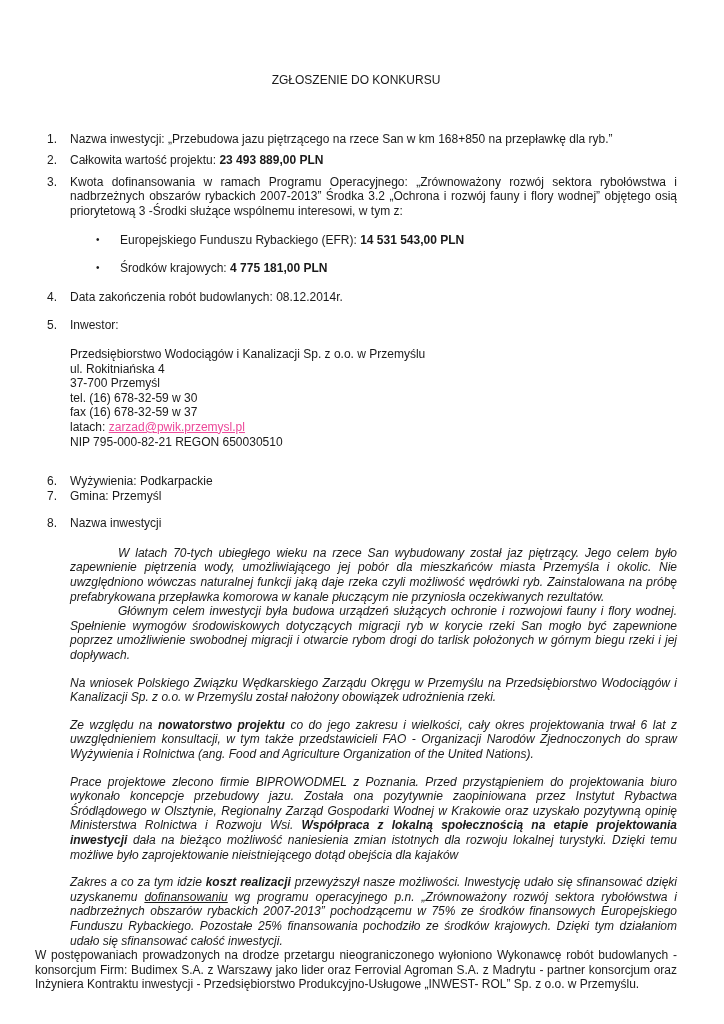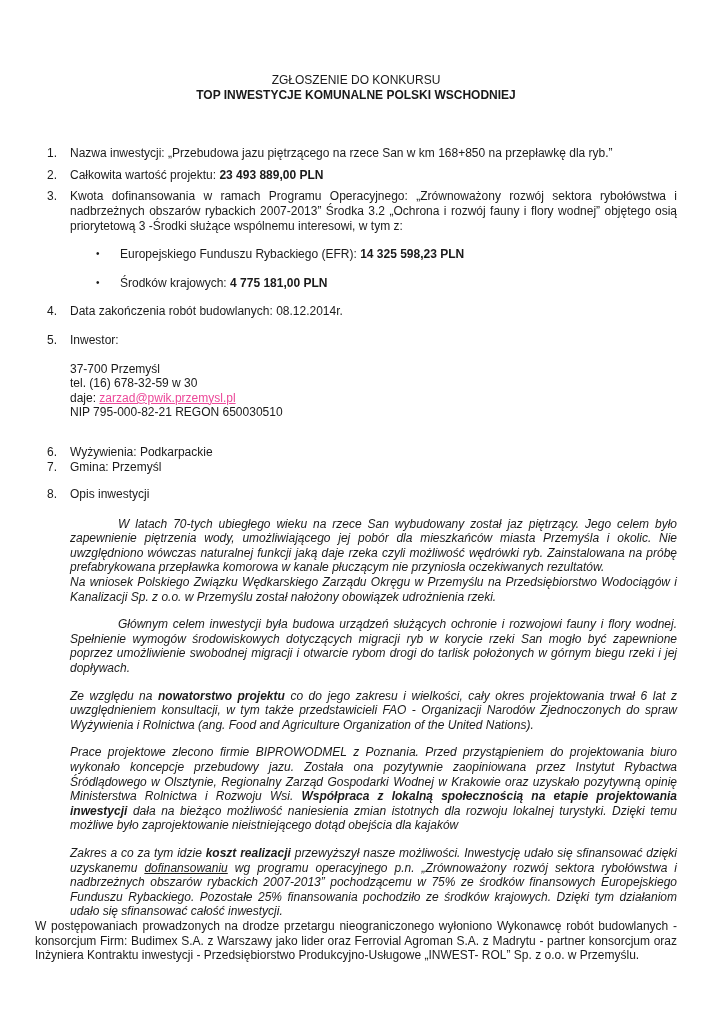--- a/index.html
+++ b/index.html
@@ -37,86 +37,88 @@
   .outdent-para { margin: 0; text-align: justify; }
   .u { text-decoration: underline; }
 </style>
 </head>
 <body>
 
 <div class="page">
 
   <div class="doc-header">
     <div class="t1">ZGŁOSZENIE DO KONKURSU</div>
-    <div class="t2">TOP INWESTYCJE KOMUNALNE POLSKI WSCHODNIEJ</div>
   </div>
 
   <div class="li">
     <div class="num">1.</div>
     <div class="body">Nazwa inwestycji: „Przebudowa jazu piętrzącego na rzece San w km 168+850 na przepławkę dla ryb.”</div>
   </div>
 
   <div class="li">
     <div class="num">2.</div>
     <div class="body"><span>Całkowita wartość projektu: </span><b>23 493 889,00 PLN</b></div>
   </div>
 
   <div class="li mb0">
     <div class="num">3.</div>
     <div class="body">
       <div class="just">Kwota dofinansowania w ramach Programu Operacyjnego: „Zrównoważony rozwój sektora rybołówstwa i nadbrzeżnych obszarów rybackich 2007-2013” Środka 3.2 „Ochrona i rozwój fauny i flory wodnej” objętego osią priorytetową 3 -Środki służące wspólnemu interesowi, w tym z:</div>
       <div>
         <div class="bullet-row">
           <span class="bullet-glyph">•</span>
-          <span><span>Europejskiego Funduszu Rybackiego (EFR): </span><b>14 325 598,23 PLN</b></span>
+          <span><span>Europejskiego Funduszu Rybackiego (EFR): </span><b>14 531 543,00 PLN</b></span>
         </div>
         <div class="bullet-row">
           <span class="bullet-glyph">•</span>
           <span><span>Środków krajowych: </span><b>4 775 181,00 PLN</b></span>
         </div>
       </div>
     </div>
   </div>
 
   <div class="li" style="margin-bottom:14px">
     <div class="num">4.</div>
     <div class="body">Data zakończenia robót budowlanych: 08.12.2014r.</div>
   </div>
 
   <div class="li mb0">
     <div class="num">5.</div>
     <div class="body">
       <div>Inwestor:</div>
       <div class="addr">
+        <div>Przedsiębiorstwo Wodociągów i Kanalizacji Sp. z o.o. w Przemyślu</div>
+        <div>ul. Rokitniańska 4</div>
         <div>37-700 Przemyśl</div>
         <div>tel. (16) 678-32-59 w 30</div>
-        <div><span>daje: </span><a class="email-link">zarzad@pwik.przemysl.pl</a></div>
+        <div>fax (16) 678-32-59 w 37</div>
+        <div><span>latach: </span><a class="email-link">zarzad@pwik.przemysl.pl</a></div>
         <div>NIP 795-000-82-21 REGON 650030510</div>
       </div>
     </div>
   </div>
 
   <div class="li mb-sm">
     <div class="num">6.</div>
     <div class="body">Wyżywienia: Podkarpackie</div>
   </div>
 
   <div class="li mb-mid">
     <div class="num">7.</div>
     <div class="body">Gmina: Przemyśl</div>
   </div>
 
   <div class="li mb0">
     <div class="num">8.</div>
     <div class="body">
-      <div>Opis inwestycji</div>
+      <div>Nazwa inwestycji</div>
       <div class="desc">
         <p class="just indent first-of-pair">W latach 70-tych ubiegłego wieku na rzece San wybudowany został jaz piętrzący. Jego celem było zapewnienie piętrzenia wody, umożliwiającego jej pobór dla mieszkańców miasta Przemyśla i okolic. Nie uwzględniono wówczas naturalnej funkcji jaką daje rzeka czyli możliwość wędrówki ryb. Zainstalowana na próbę prefabrykowana przepławka komorowa w kanale płuczącym nie przyniosła oczekiwanych rezultatów.</p>
+        <p class="just indent">Głównym celem inwestycji była budowa urządzeń służących ochronie i rozwojowi fauny i flory wodnej. Spełnienie wymogów środowiskowych dotyczących migracji ryb w korycie rzeki San mogło być zapewnione poprzez umożliwienie swobodnej migracji i otwarcie rybom drogi do tarlisk położonych w górnym biegu rzeki i jej dopływach.</p>
         <p class="just cont">Na wniosek Polskiego Związku Wędkarskiego Zarządu Okręgu w Przemyślu na Przedsiębiorstwo Wodociągów i Kanalizacji Sp. z o.o. w Przemyślu został nałożony obowiązek udrożnienia rzeki.</p>
-        <p class="just indent">Głównym celem inwestycji była budowa urządzeń służących ochronie i rozwojowi fauny i flory wodnej. Spełnienie wymogów środowiskowych dotyczących migracji ryb w korycie rzeki San mogło być zapewnione poprzez umożliwienie swobodnej migracji i otwarcie rybom drogi do tarlisk położonych w górnym biegu rzeki i jej dopływach.</p>
         <p class="just"><span>Ze względu na </span><b>nowatorstwo projektu</b><span> co do jego zakresu i wielkości, cały okres projektowania trwał 6 lat z uwzględnieniem konsultacji, w tym także przedstawicieli FAO - Organizacji Narodów Zjednoczonych do spraw Wyżywienia i Rolnictwa (ang. Food and Agriculture Organization of the United Nations).</span></p>
         <p class="just"><span>Prace projektowe zlecono firmie BIPROWODMEL z Poznania. Przed przystąpieniem do projektowania biuro wykonało koncepcje przebudowy jazu. Została ona pozytywnie zaopiniowana przez Instytut Rybactwa Śródlądowego w Olsztynie, Regionalny Zarząd Gospodarki Wodnej w Krakowie oraz uzyskało pozytywną opinię Ministerstwa Rolnictwa i Rozwoju Wsi. </span><b>Współpraca z lokalną społecznością na etapie projektowania inwestycji</b><span> dała na bieżąco możliwość naniesienia zmian istotnych dla rozwoju lokalnej turystyki. Dzięki temu możliwe było zaprojektowanie nieistniejącego dotąd obejścia dla kajaków</span></p>
         <p class="just" style="margin-bottom:0"><span>Zakres a co za tym idzie </span><b>koszt realizacji</b><span> przewyższył nasze możliwości. Inwestycję udało się sfinansować dzięki uzyskanemu </span><span class="u">dofinansowaniu</span><span> wg programu operacyjnego p.n. „Zrównoważony rozwój sektora rybołówstwa i nadbrzeżnych obszarów rybackich 2007-2013” pochodzącemu w 75% ze środków finansowych Europejskiego Funduszu Rybackiego. Pozostałe 25% finansowania pochodziło ze środków krajowych. Dzięki tym działaniom udało się sfinansować całość inwestycji.</span></p>
       </div>
     </div>
   </div>
 
   <p class="outdent-para">W postępowaniach prowadzonych na drodze przetargu nieograniczonego wyłoniono Wykonawcę robót budowlanych - konsorcjum Firm: Budimex S.A. z Warszawy jako lider oraz Ferrovial Agroman S.A. z Madrytu - partner konsorcjum oraz Inżyniera Kontraktu inwestycji - Przedsiębiorstwo Produkcyjno-Usługowe „INWEST- ROL” Sp. z o.o. w Przemyślu.</p>
 
 </div>

